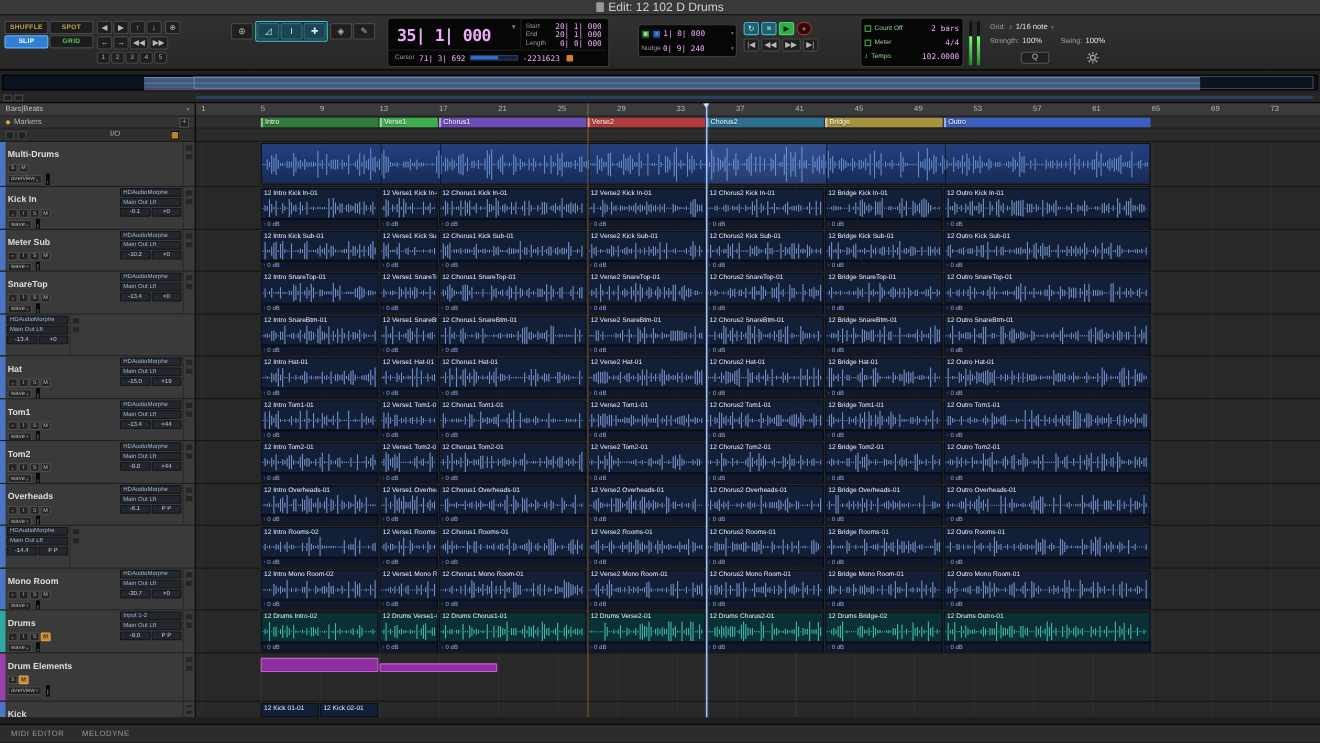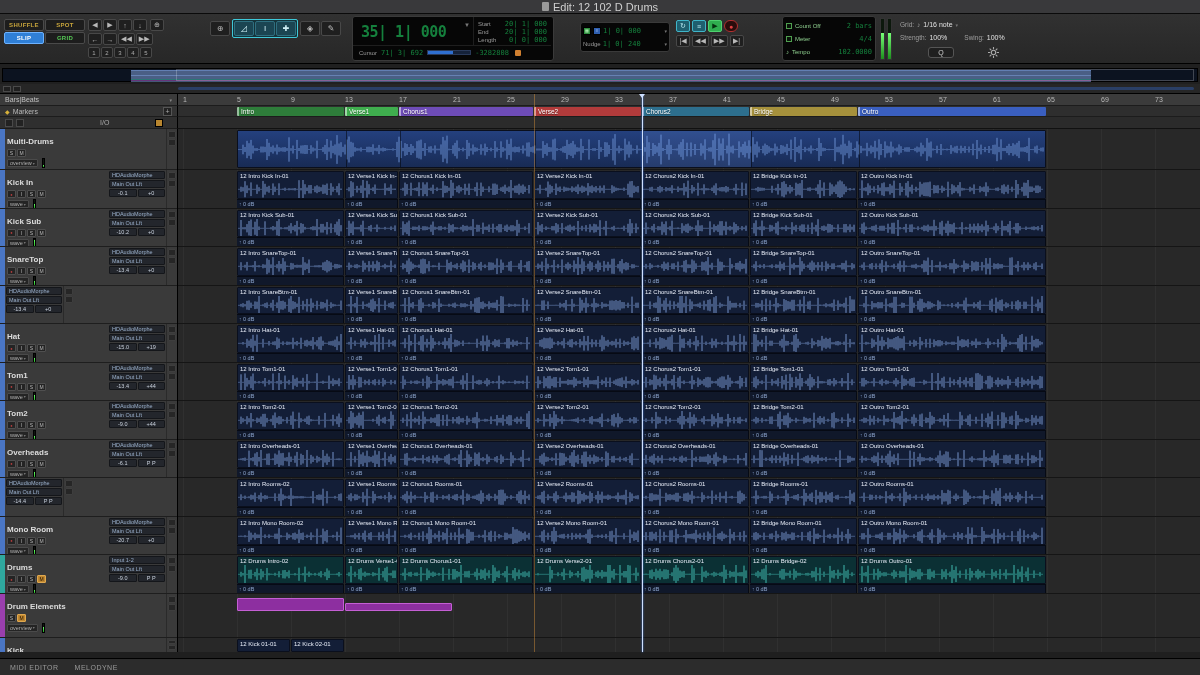--- a/index.html
+++ b/index.html
@@ -19,21 +19,21 @@
 .tbtn{min-width:14px;height:12px;background:#1f1f1f;border:1px solid #484848;border-radius:2px;color:#b8b8b8;font-size:7px;display:flex;align-items:center;justify-content:center;padding:0 2px}
 #navg1{left:88px;top:5px}#navg2{left:88px;top:19px}#presets{left:88px;top:33px}
 .pbtn{width:12px;height:11px;background:#1f1f1f;border:1px solid #484848;border-radius:2px;color:#aaa;font-size:6px;display:flex;align-items:center;justify-content:center}
 #magbtn{left:150px;top:5px}
 #tools{left:210px;top:5px;align-items:center}
 #tools .tbtn{width:20px;height:15px;font-size:8px}
 .smart{display:flex;gap:1px;border:1px solid #3fc8d8;border-radius:2px;padding:1px;background:#15333a;margin:0 1px}
 .smart .tbtn{border-color:#2f6f7f;background:#1b4552;color:#cfeff5}
 
 .panel{position:absolute;background:#060606;border:1px solid #3a3a3a;border-radius:3px}
-.lcd{font-family:"DejaVu Sans Mono","Liberation Mono",monospace;color:#15803d}
+.lcd{font-family:"DejaVu Sans Mono","Liberation Mono",monospace;color:#f0abfc}
 .lcd.sm{font-size:7px}
 .lbl{color:#9a9a9a;font-size:6px}
 #counterpanel{left:352px;top:2px;width:202px;height:45px;display:grid;grid-template-columns:120px 78px;grid-template-rows:28px 14px}
 .cp-left{grid-column:1;grid-row:1;position:relative}
 .bigcounter{font-size:15px;font-weight:bold;padding:6px 0 0 8px;letter-spacing:-.5px}
 .cp-left .dd{position:absolute;right:3px;top:5px;color:#777;font-size:6px}
 .cp-right{grid-column:2;grid-row:1;padding-top:3px;border-left:1px solid #1e1e1e}
 .selrow{display:flex;justify-content:space-between;padding:0 4px;height:8px;align-items:center}
 .cp-bottom{grid-column:1/3;grid-row:2;display:flex;align-items:center;gap:4px;padding:0 6px;border-top:1px solid #1e1e1e}
 .cursorbar{width:44px;height:5px;background:#15223a;border:1px solid #2a3a5a;position:relative}
@@ -198,35 +198,35 @@
           </div>
         <div class="selrow">
             <span class="lbl">Length</span>
             <span class="lcd sm">0| 0| 000</span>
           </div>
       </div>
       <div class="cp-bottom">
         <span class="lbl">Cursor</span>
         <span class="lcd sm">71| 3| 692</span>
         <span class="cursorbar"></span>
-        <span class="lcd sm">-3282808</span>
+        <span class="lcd sm">-2231623</span>
         <span class="led"></span>
       </div>
     </div>
 
     <div class="panel" id="gridnudge">
       <div class="gnrow">
         <span class="chipA">▦</span>
         <span class="chipB">≡</span>
         <span class="lcd sm">1| 0| 000</span>
         <span class="dd">▾</span>
       </div>
       <div class="gnrow">
         <span class="lbl">Nudge</span>
-        <span class="lcd sm">1| 0| 240</span>
+        <span class="lcd sm">0| 9| 240</span>
         <span class="dd">▾</span>
       </div>
     </div>
 
     <div id="transport">
       <div class="trow1">
         <span class="tbtn teal">↻</span>
         <span class="tbtn teal">≡</span>
         <span class="tbtn greenbg">▶</span>
         <span class="tbtn redbg">●</span>
@@ -426,21 +426,21 @@
             </span>
           </div>
           <div class="tmini">
             <span></span>
             <span></span>
           </div>
         </div>
         <div class="trow" style="top: 79.5px; height: 38.5px;">
           <div class="cstrip" style="background:#4a76c4"></div>
           <div class="tbody">
-            <div class="tl1"><span class="tname">Kick Sub</span></div>
+            <div class="tl1"><span class="tname">Meter Sub</span></div>
             <div class="tl2">
               <span class="sbtn rec">●</span>
               <span class="sbtn">I</span>
               <span class="sbtn">S</span>
               <span class="sbtn">M</span>
             </div>
             <div class="tl3">
               <span class="viewchip">wave <i>▾</i></span>
               <span class="vmeter">
                 <span style="height:76%"></span>

